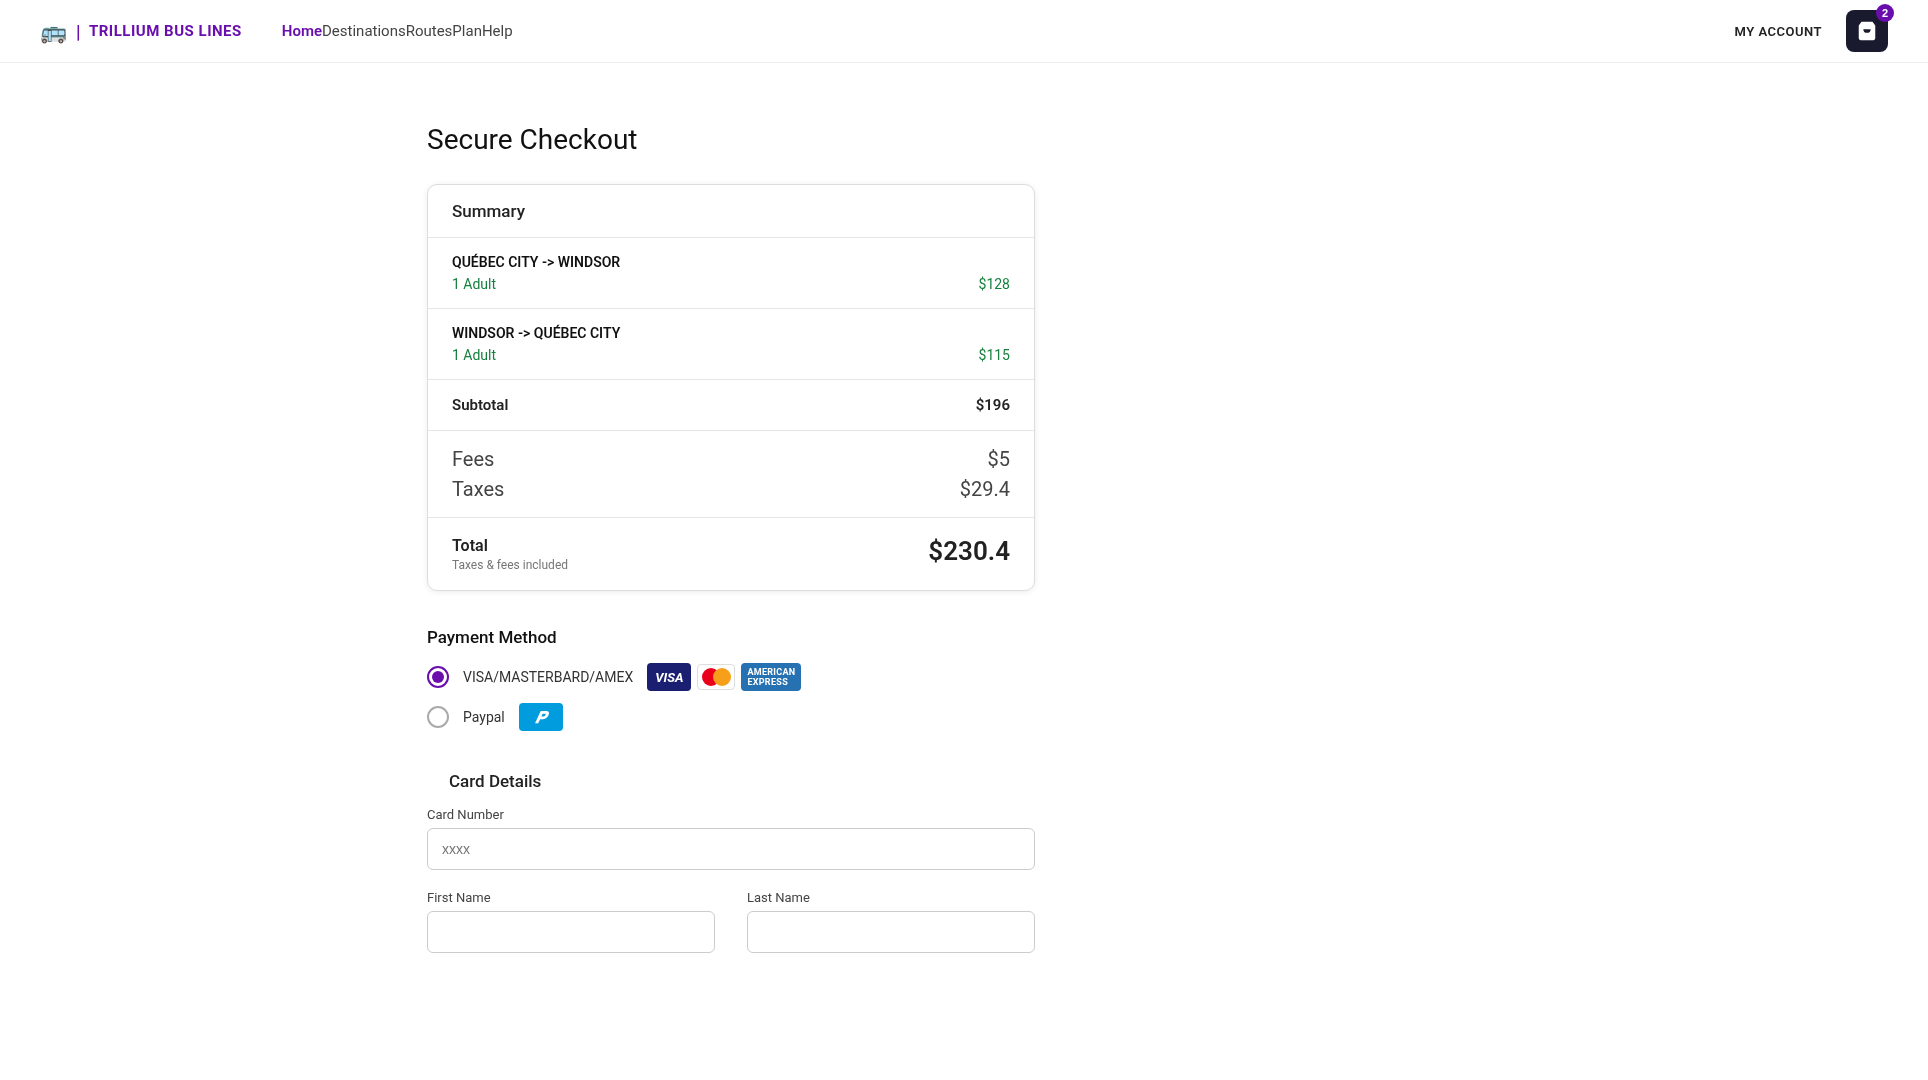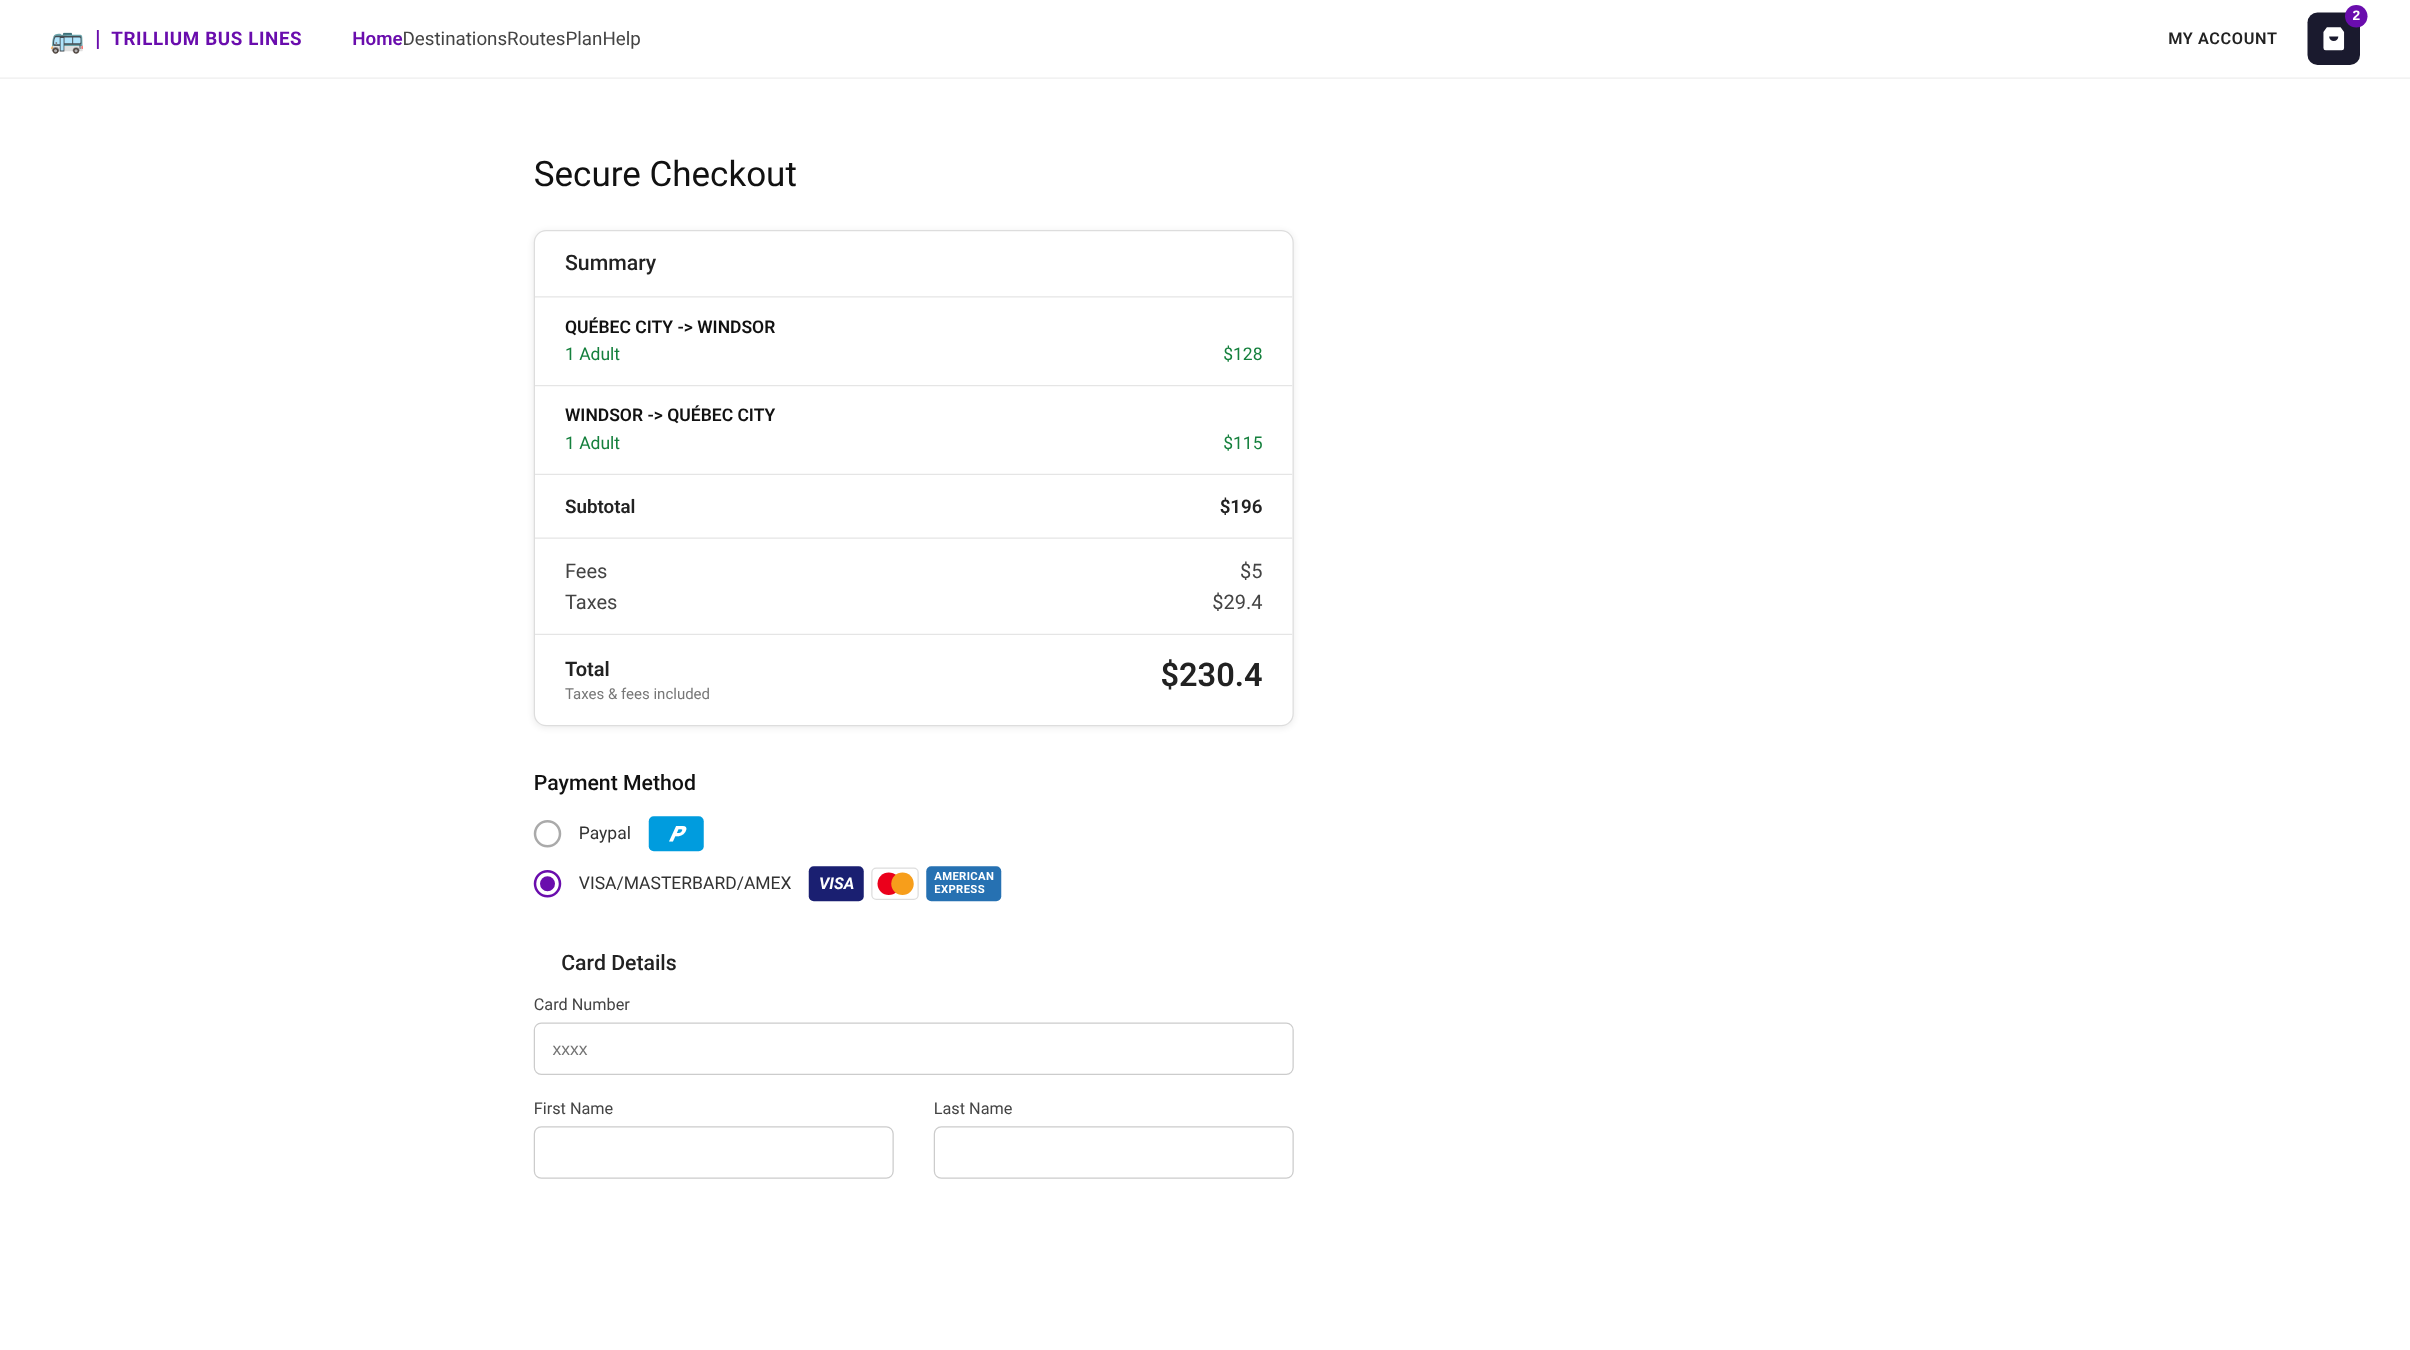--- a/index.html
+++ b/index.html
@@ -154,21 +154,21 @@
     .subtotal-row {
       display: flex;
       justify-content: space-between;
       align-items: center;
       font-weight: 600;
       font-size: 15px;
     }
     .fee-row {
       display: flex;
       justify-content: space-between;
-      font-size: 16px;
+      font-size: 20px;
       color: #444;
       margin-bottom: 6px;
     }
     .fee-row:last-child { margin-bottom: 0; }
     .total-section {
       padding: 18px 24px;
     }
     .total-row {
       display: flex;
       justify-content: space-between;
@@ -415,43 +415,43 @@
           <div class="total-label">Total</div>
           <div class="total-note">Taxes &amp; fees included</div>
         </div>
         <div class="total-amount">$230.4</div>
       </div>
     </div>
   </div>
 
   <div class="payment-method-section">
     <div class="section-title">Payment Method</div>
-
-    <div class="payment-option">
-      <div class="radio-circle unselected"></div>
-      <span class="payment-label">Paypal</span>
-      <div class="paypal-logo">𝑷</div>
-    </div>
 
     <div class="payment-option">
       <div class="radio-circle selected"></div>
       <span class="payment-label">VISA/MASTERBARD/AMEX</span>
       <div class="card-logos">
         <div class="card-logo visa-card">VISA</div>
         <div class="card-logo mc-card">
           <div class="mc-circles">
             <div class="mc-red"></div>
             <div class="mc-orange"></div>
           </div>
         </div>
         <div class="amex-card">
           <span>AMERICAN<br>EXPRESS</span>
         </div>
       </div>
     </div>
+
+    <div class="payment-option">
+      <div class="radio-circle unselected"></div>
+      <span class="payment-label">Paypal</span>
+      <div class="paypal-logo">𝑷</div>
+    </div>
   </div>
 
   <div class="card-details-section">
     <div class="card-details-title">Card Details</div>
 
     <div class="form-field">
       <label>Card Number</label>
       <input class="form-input" type="text" placeholder="xxxx" style="">
     </div>
 

